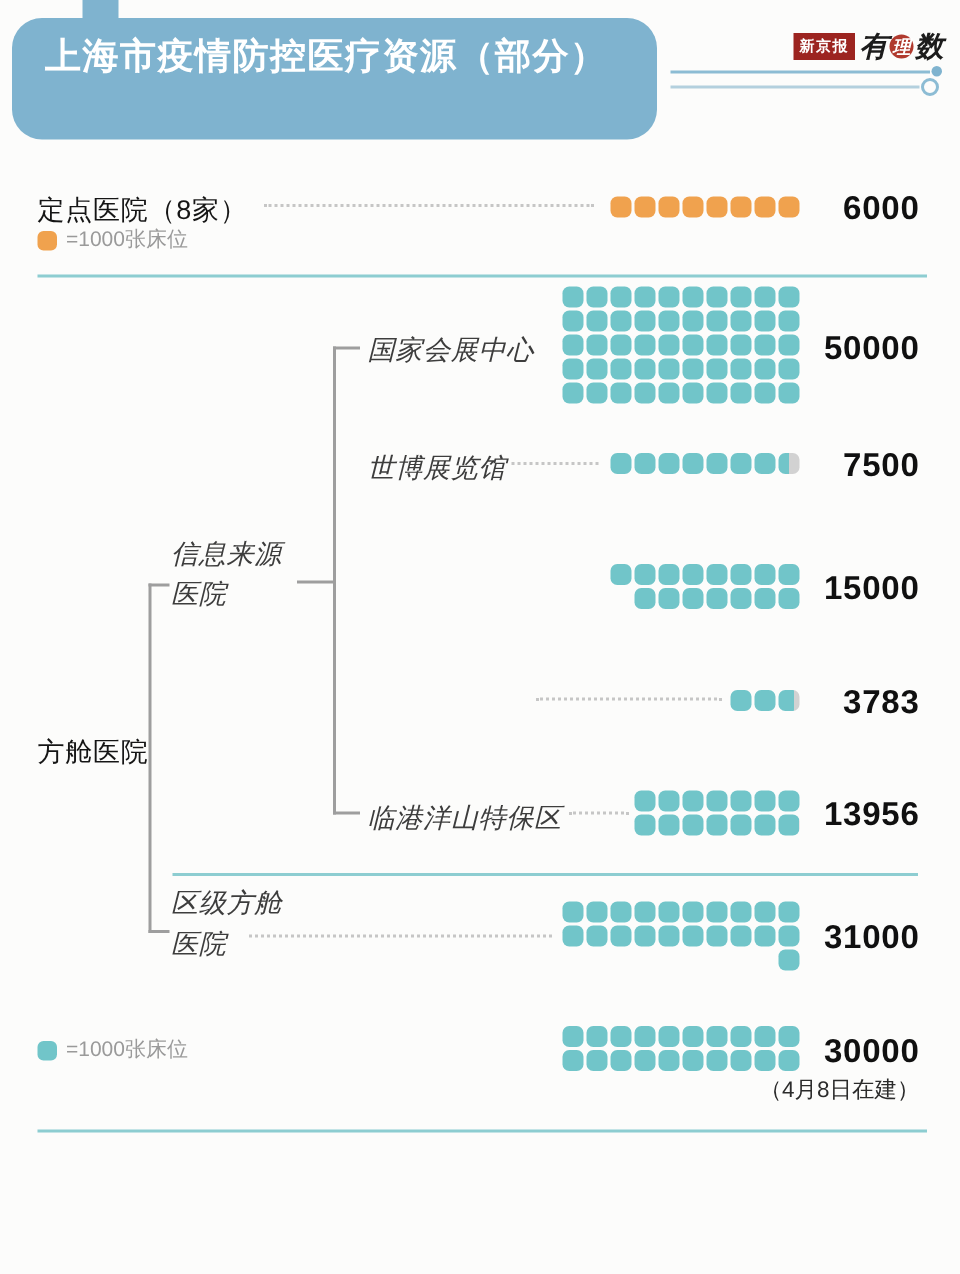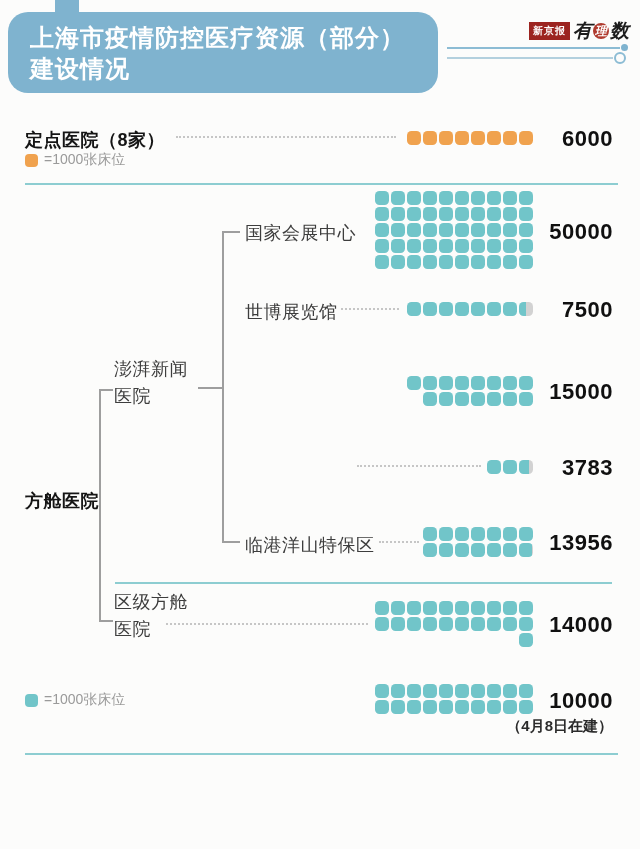--- a/index.html
+++ b/index.html
@@ -15,26 +15,26 @@
   #brand-badge{background:#9c2420;color:#fff;font-size:10px;font-weight:bold;padding:2px 4px;letter-spacing:1px;}
   #brand-script{font-size:19px;font-weight:bold;font-style:italic;color:#1c1c1c;letter-spacing:0px;display:flex;align-items:center;}
   .brand-mid{display:inline-block;background:#b03a2e;color:#fff;border-radius:50%;width:16px;height:16px;
     line-height:16px;text-align:center;font-size:12px;font-style:italic;margin:0 1px;}
   .deco-line1{position:absolute;left:447px;top:47px;width:173px;height:2px;background:#8cbcd4;}
   .deco-dot{position:absolute;left:621px;top:44px;width:7px;height:7px;border-radius:50%;background:#7fb3cf;}
   .deco-line2{position:absolute;left:447px;top:57px;width:166px;height:2px;background:#b3d0de;}
   .deco-circle{position:absolute;left:614px;top:52px;width:8px;height:8px;border-radius:50%;border:2px solid #8cbcd4;background:#fcfcfb;}
 
   
-  .blabel{position:absolute;font-size:18px;font-weight:bold;color:#151515;letter-spacing:0.5px;}
-  .flabel{position:absolute;font-size:18px;color:#3d3d3d;letter-spacing:0.5px;}
+  .blabel{position:absolute;font-size:18px;font-weight:normal;color:#151515;letter-spacing:0.5px;}
+  .flabel{position:absolute;font-size:18px;color:#3d3d3d;letter-spacing:0.5px;font-style:italic;}
   .twoline{line-height:27px;}
   .dotted{position:absolute;border-top:2px dotted #c6c6c6;height:0;}
   .num{position:absolute;right:27px;font-size:22px;font-weight:bold;color:#101010;letter-spacing:0.5px;}
-  .note{position:absolute;right:27px;font-size:15px;font-weight:bold;color:#2b2b2b;}
+  .note{position:absolute;right:27px;font-size:15px;font-weight:normal;color:#2b2b2b;}
   .icon-grid{position:absolute;right:107px;display:flex;flex-direction:column;gap:2px;align-items:flex-end;}
   .icon-row{display:flex;gap:2px;}
   .bed-icon{width:14px;height:14px;border-radius:4.5px;flex:0 0 auto;}
   .divider{position:absolute;height:2px;background:#79c4c9;opacity:0.85;}
   .legend{position:absolute;display:flex;align-items:center;gap:6px;font-size:14px;color:#9a9a9a;}
   .legend .swatch{width:13px;height:13px;border-radius:4px;}
   .tree-line{position:absolute;background:#9e9e9e;}
 
   
   #dingdian-label{left:25px;top:128px;}
@@ -97,21 +97,20 @@
   #outer-stub-bot{left:99px;top:620px;width:14px;height:2px;}
 </style>
 </head>
 <body>
 
 <div id="canvas">
 
   <div id="header-tab"></div>
   <div id="header-box">
     <div>上海市疫情防控医疗资源（部分）</div>
-    <div>建设情况</div>
   </div>
   <div id="brand">
     <span id="brand-badge">新京报</span>
     <span id="brand-script">
         <span>有</span>
         <span class="brand-mid">理</span>
         <span>数</span>
       </span>
   </div>
   <div class="deco-line1"></div>
@@ -216,21 +215,21 @@
         <span class="bed-icon" style="background: rgb(113, 197, 201);"></span>
         <span class="bed-icon" style="background: rgb(113, 197, 201);"></span>
         <span class="bed-icon" style="background: rgb(113, 197, 201);"></span>
         <span class="bed-icon" style="background: rgb(113, 197, 201);"></span>
         <span class="bed-icon" style="background: linear-gradient(90deg, rgb(113, 197, 201) 50%, rgb(210, 210, 210) 50%);"></span>
       </div>
     </div>
   <div id="shibo-num" class="num">7500</div>
 
   <div id="shiji-label" class="flabel twoline">
-    <div>澎湃新闻</div>
+    <div>信息来源</div>
     <div>医院</div>
   </div>
 
   <div id="xinguoji-icons" class="icon-grid">
       <div class="icon-row">
         <span class="bed-icon" style="background: rgb(113, 197, 201);"></span>
         <span class="bed-icon" style="background: rgb(113, 197, 201);"></span>
         <span class="bed-icon" style="background: rgb(113, 197, 201);"></span>
         <span class="bed-icon" style="background: rgb(113, 197, 201);"></span>
         <span class="bed-icon" style="background: rgb(113, 197, 201);"></span>
@@ -315,21 +314,21 @@
         <span class="bed-icon" style="background: rgb(113, 197, 201);"></span>
         <span class="bed-icon" style="background: rgb(113, 197, 201);"></span>
         <span class="bed-icon" style="background: rgb(113, 197, 201);"></span>
         <span class="bed-icon" style="background: rgb(113, 197, 201);"></span>
         <span class="bed-icon" style="background: rgb(113, 197, 201);"></span>
       </div>
       <div class="icon-row">
         <span class="bed-icon" style="background: rgb(113, 197, 201);"></span>
       </div>
     </div>
-  <div id="quji-num" class="num">14000</div>
+  <div id="quji-num" class="num">31000</div>
 
   <div id="legend-bottom" class="legend">
     <span class="swatch" id="legend-bottom-swatch" style="background: rgb(113, 197, 201);"></span>
     <span>=1000张床位</span>
   </div>
   <div id="erjian-icons" class="icon-grid">
       <div class="icon-row">
         <span class="bed-icon" style="background: rgb(113, 197, 201);"></span>
         <span class="bed-icon" style="background: rgb(113, 197, 201);"></span>
         <span class="bed-icon" style="background: rgb(113, 197, 201);"></span>
@@ -347,21 +346,21 @@
         <span class="bed-icon" style="background: rgb(113, 197, 201);"></span>
         <span class="bed-icon" style="background: rgb(113, 197, 201);"></span>
         <span class="bed-icon" style="background: rgb(113, 197, 201);"></span>
         <span class="bed-icon" style="background: rgb(113, 197, 201);"></span>
         <span class="bed-icon" style="background: rgb(113, 197, 201);"></span>
         <span class="bed-icon" style="background: rgb(113, 197, 201);"></span>
         <span class="bed-icon" style="background: rgb(113, 197, 201);"></span>
         <span class="bed-icon" style="background: rgb(113, 197, 201);"></span>
       </div>
     </div>
-  <div id="erjian-num" class="num">10000</div>
+  <div id="erjian-num" class="num">30000</div>
   <div id="erjian-note" class="note">（4月8日在建）</div>
 
   <div id="divider-3" class="divider"></div>
 
 
   <div id="inner-vert" class="tree-line"></div>
   <div id="inner-stub-top" class="tree-line"></div>
   <div id="inner-stub-mid" class="tree-line"></div>
   <div id="inner-stub-bot" class="tree-line"></div>
   <div id="outer-vert" class="tree-line"></div>

